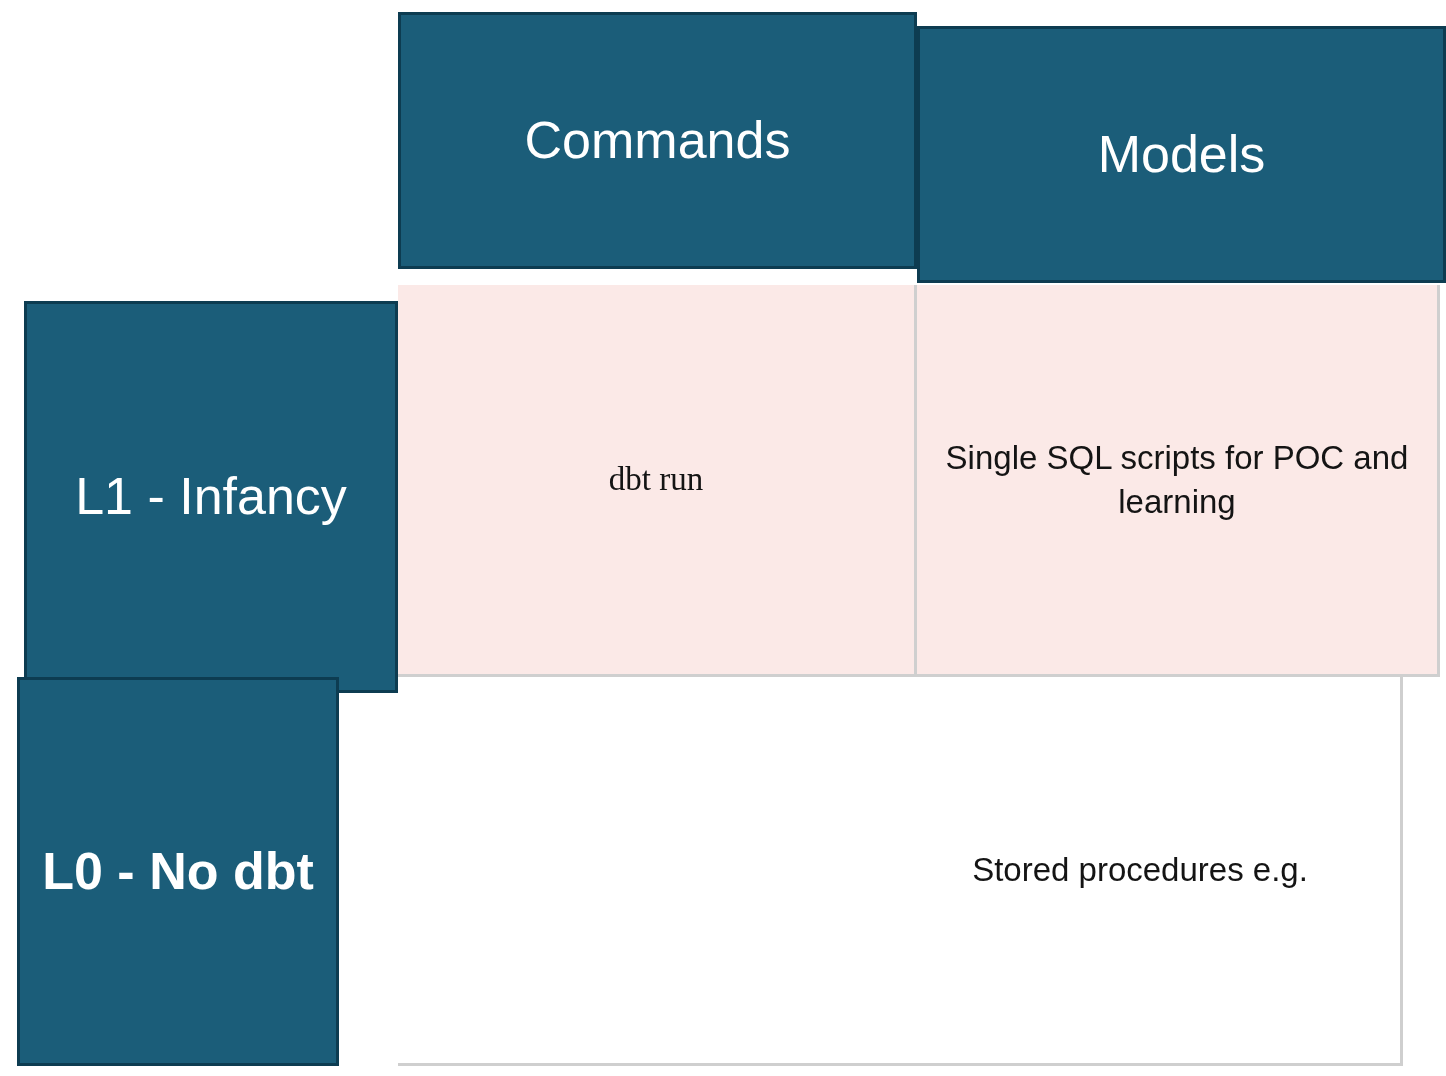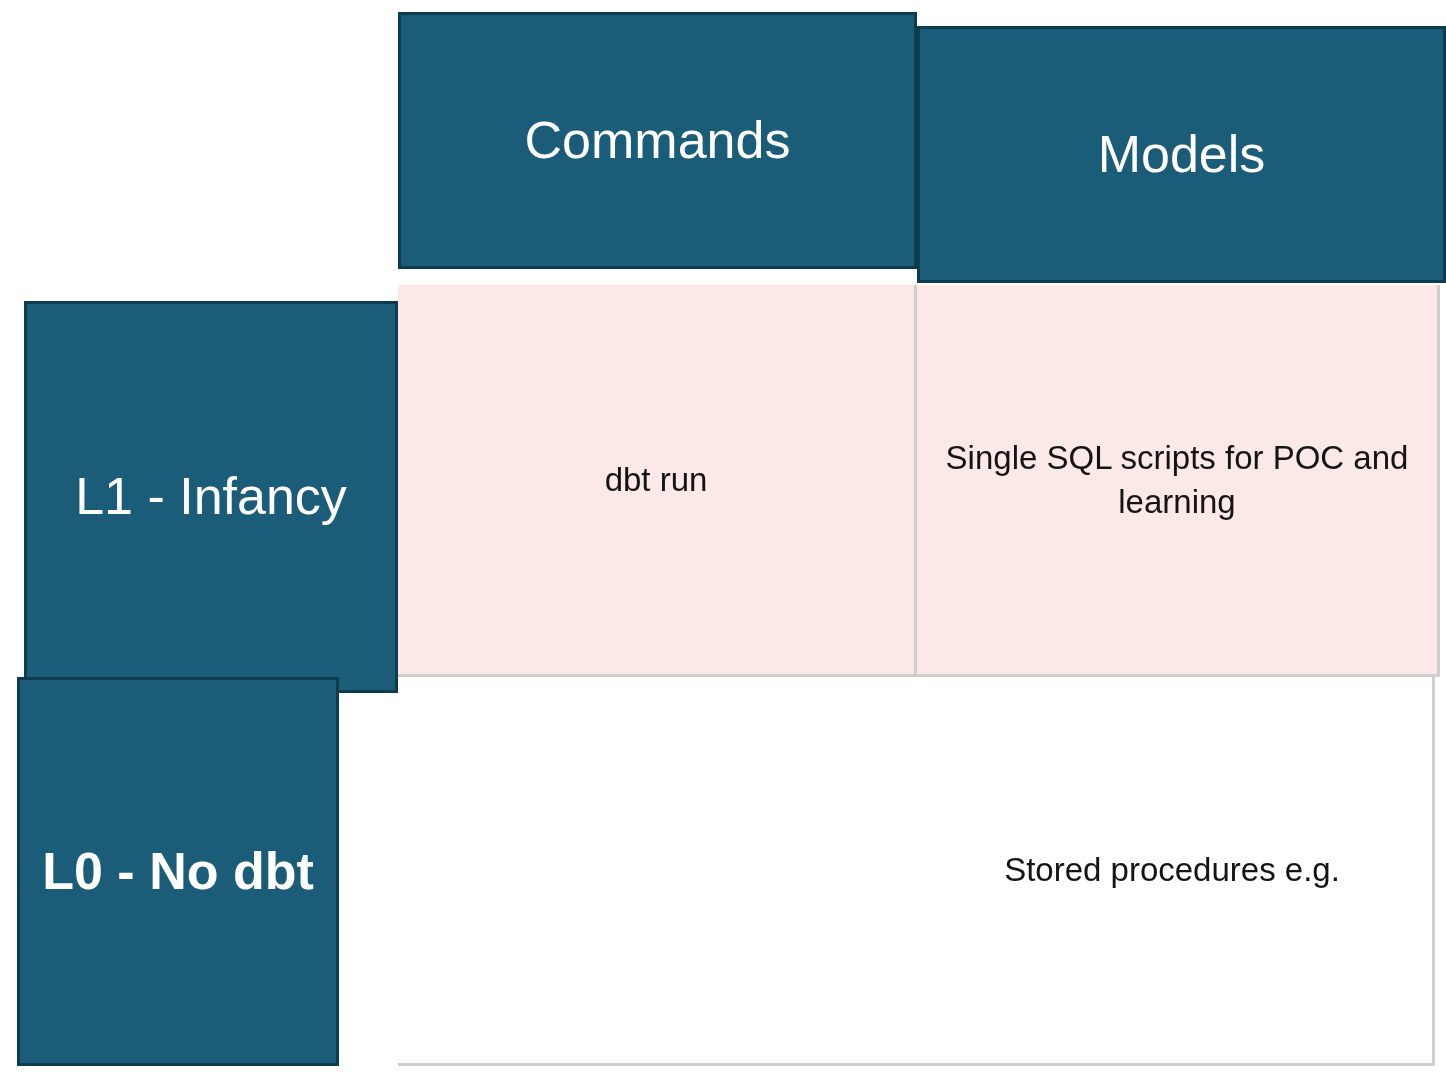--- a/index.html
+++ b/index.html
@@ -88,35 +88,36 @@
   }
   .row-l0 .body-cell {
     background: #ffffff;
   }
 
   .c-l1-commands {
     left: 398px;
     top: 285px;
     width: 519px;
     height: 392px;
+    font-family: Liberation Serif, serif;
   }
   .c-l1-models {
     left: 917px;
     top: 285px;
     width: 523px;
     height: 392px;
   }
   .c-l0-commands {
     left: 398px;
     top: 677px;
     width: 519px;
     height: 389px;
   }
   .c-l0-models {
-    left: 912px;
+    left: 880px;
     top: 677px;
     width: 523px;
     height: 389px;
   }
 
   .cell-text {
     display: block;
     width: 100%;
   }
 </style>

